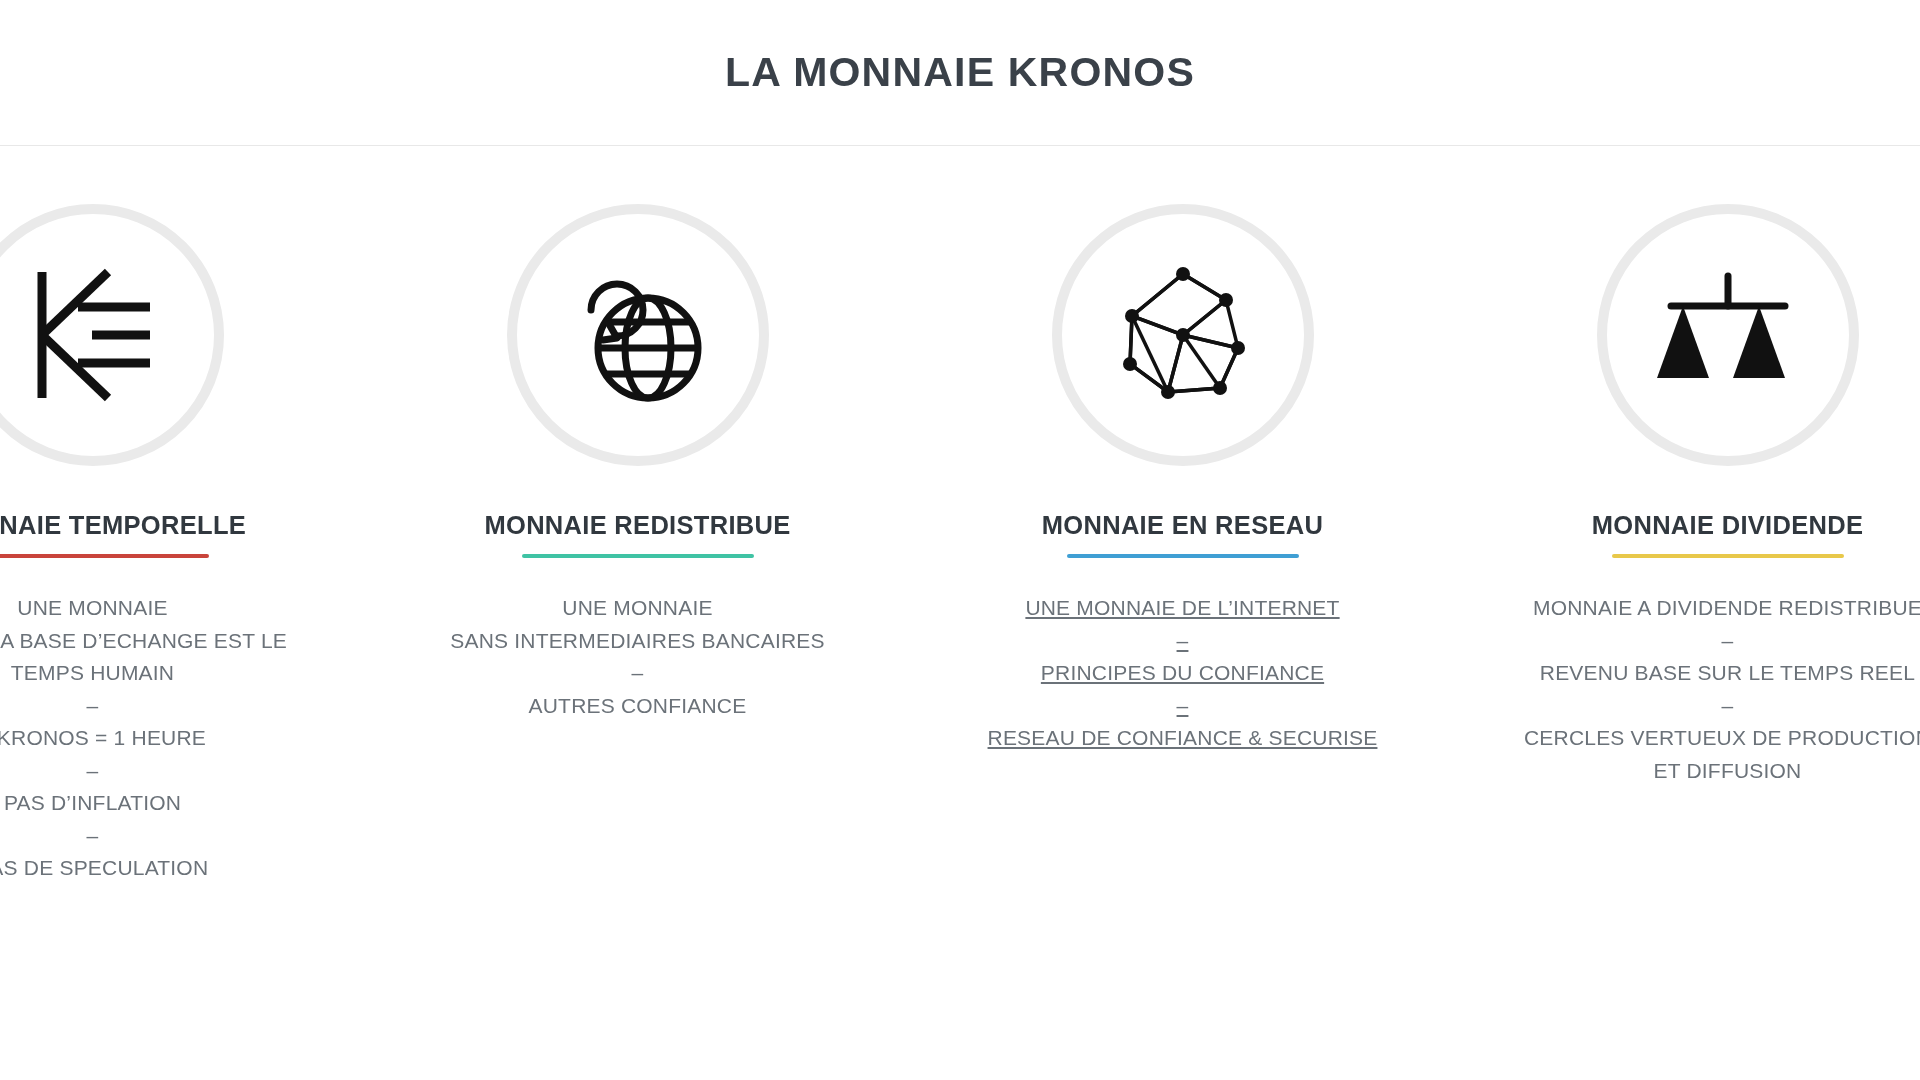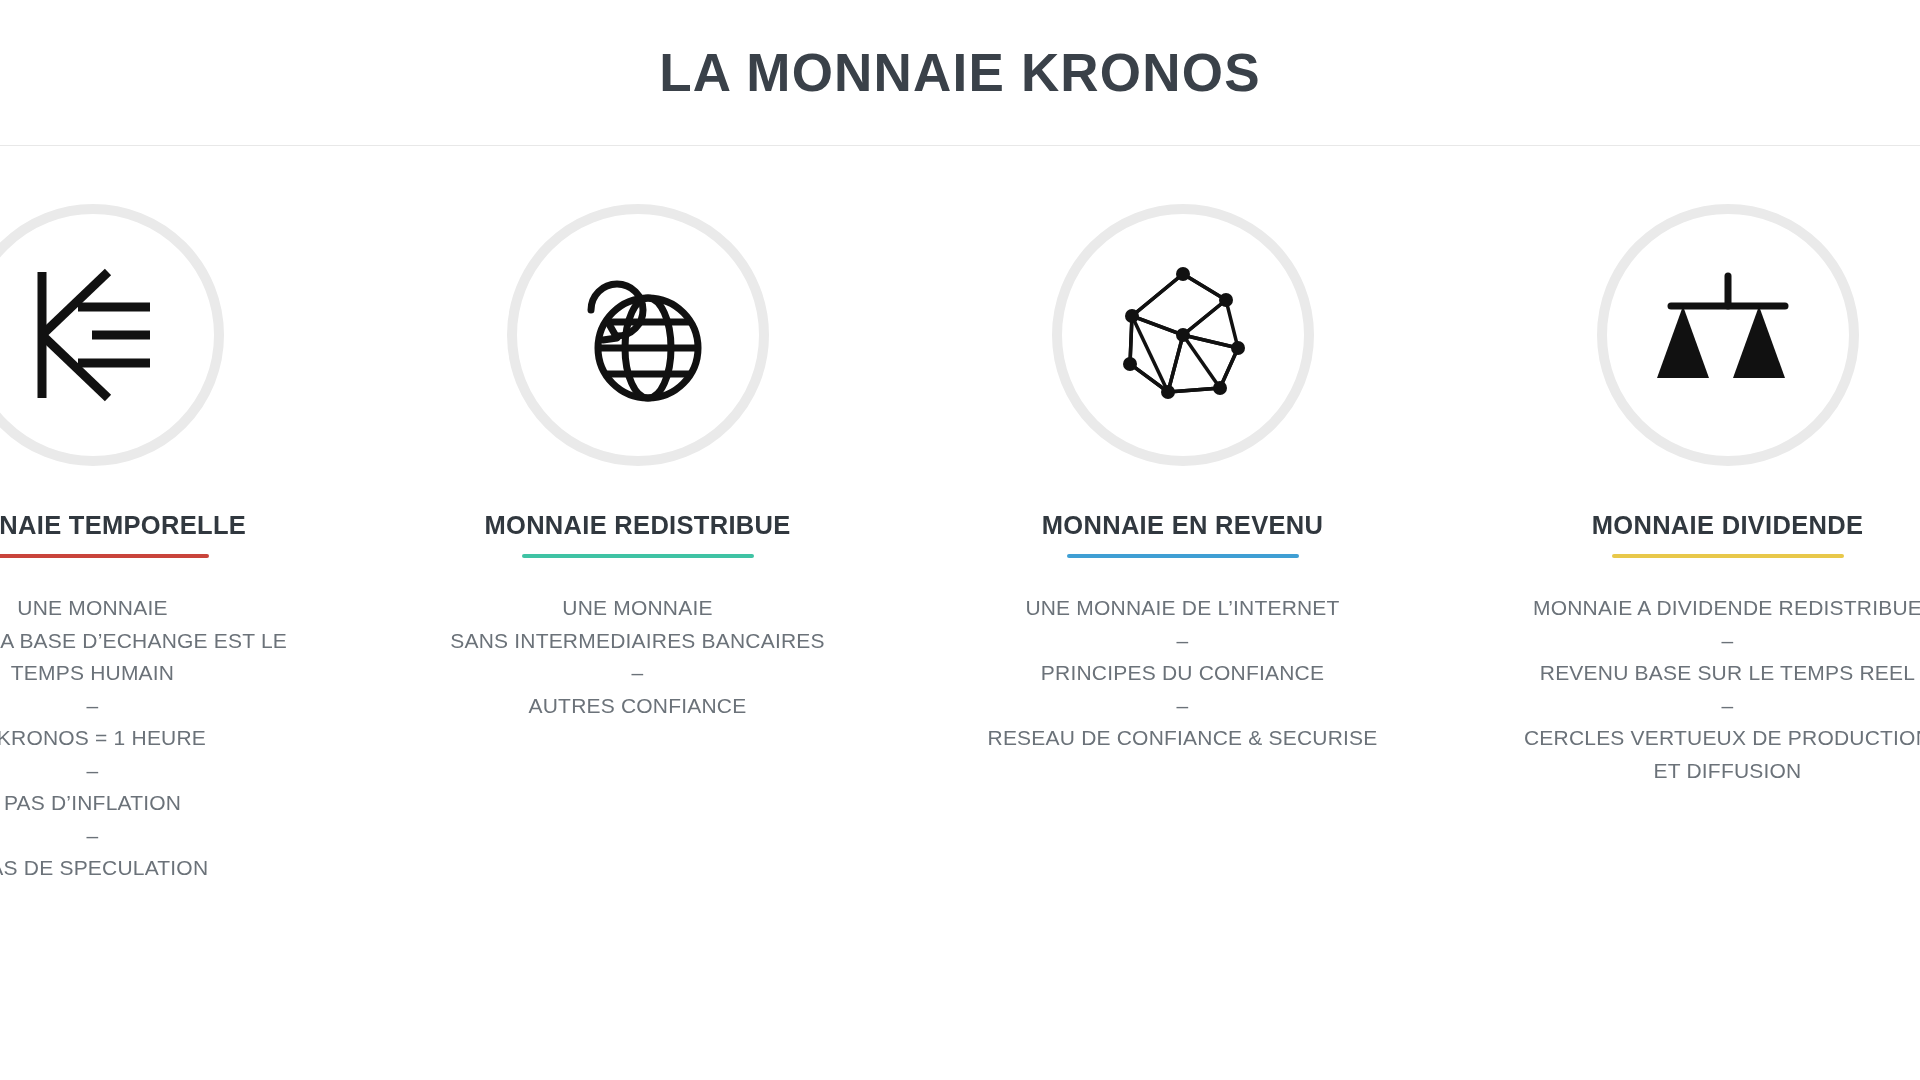--- a/index.html
+++ b/index.html
@@ -19,21 +19,21 @@
 
   
   .header {
     height: 146px;
     display: flex;
     align-items: center;
     justify-content: center;
     border-bottom: 1px solid #e8e8e8;
   }
   .header h1 {
-    font-size: 53px;
+    font-size: 41px;
     font-weight: bold;
     letter-spacing: 1.2px;
     color: #3a4149;
     text-align: center;
   }
 
   
   .columns {
     position: absolute;
     top: 146px;
@@ -90,21 +90,21 @@
     text-align: center;
     letter-spacing: 0.2px;
     max-width: 430px;
   }
   .col-body .ln { display: block; white-space: nowrap; }
   .col-body .sep { display: block; color: #6b7279; }
 
   
   .w1 { max-width: 340px; }
   .w2 { max-width: 430px; }
-  .w3 { max-width: 420px; }
+  .w3 { max-width: 420px; text-decoration: underline; }
   .w4 { max-width: 430px; }
 </style>
 </head>
 <body>
 
 <div class="page">
 
   <div class="header">
     <h1>LA MONNAIE KRONOS</h1>
   </div>
@@ -187,21 +187,21 @@
               <circle cx="130" cy="88" r="7"></circle>
               <circle cx="112" cy="128" r="7"></circle>
               <circle cx="60" cy="132" r="7"></circle>
               <circle cx="22" cy="104" r="7"></circle>
               <circle cx="24" cy="56" r="7"></circle>
               <circle cx="75" cy="75" r="7"></circle>
             </g>
           </svg>
         </span>
       </div>
-      <div class="col-title">MONNAIE EN REVENU</div>
+      <div class="col-title">MONNAIE EN RESEAU</div>
       <div class="underline" style="background:#3f9fd4"></div>
       <div class="col-body w3">
         <span class="ln">UNE MONNAIE DE L’INTERNET</span>
         <span class="sep">–</span>
         <span class="ln">PRINCIPES DU CONFIANCE</span>
         <span class="sep">–</span>
         <span class="ln">RESEAU DE CONFIANCE &amp; SECURISE</span>
       </div>
     </div>
 

